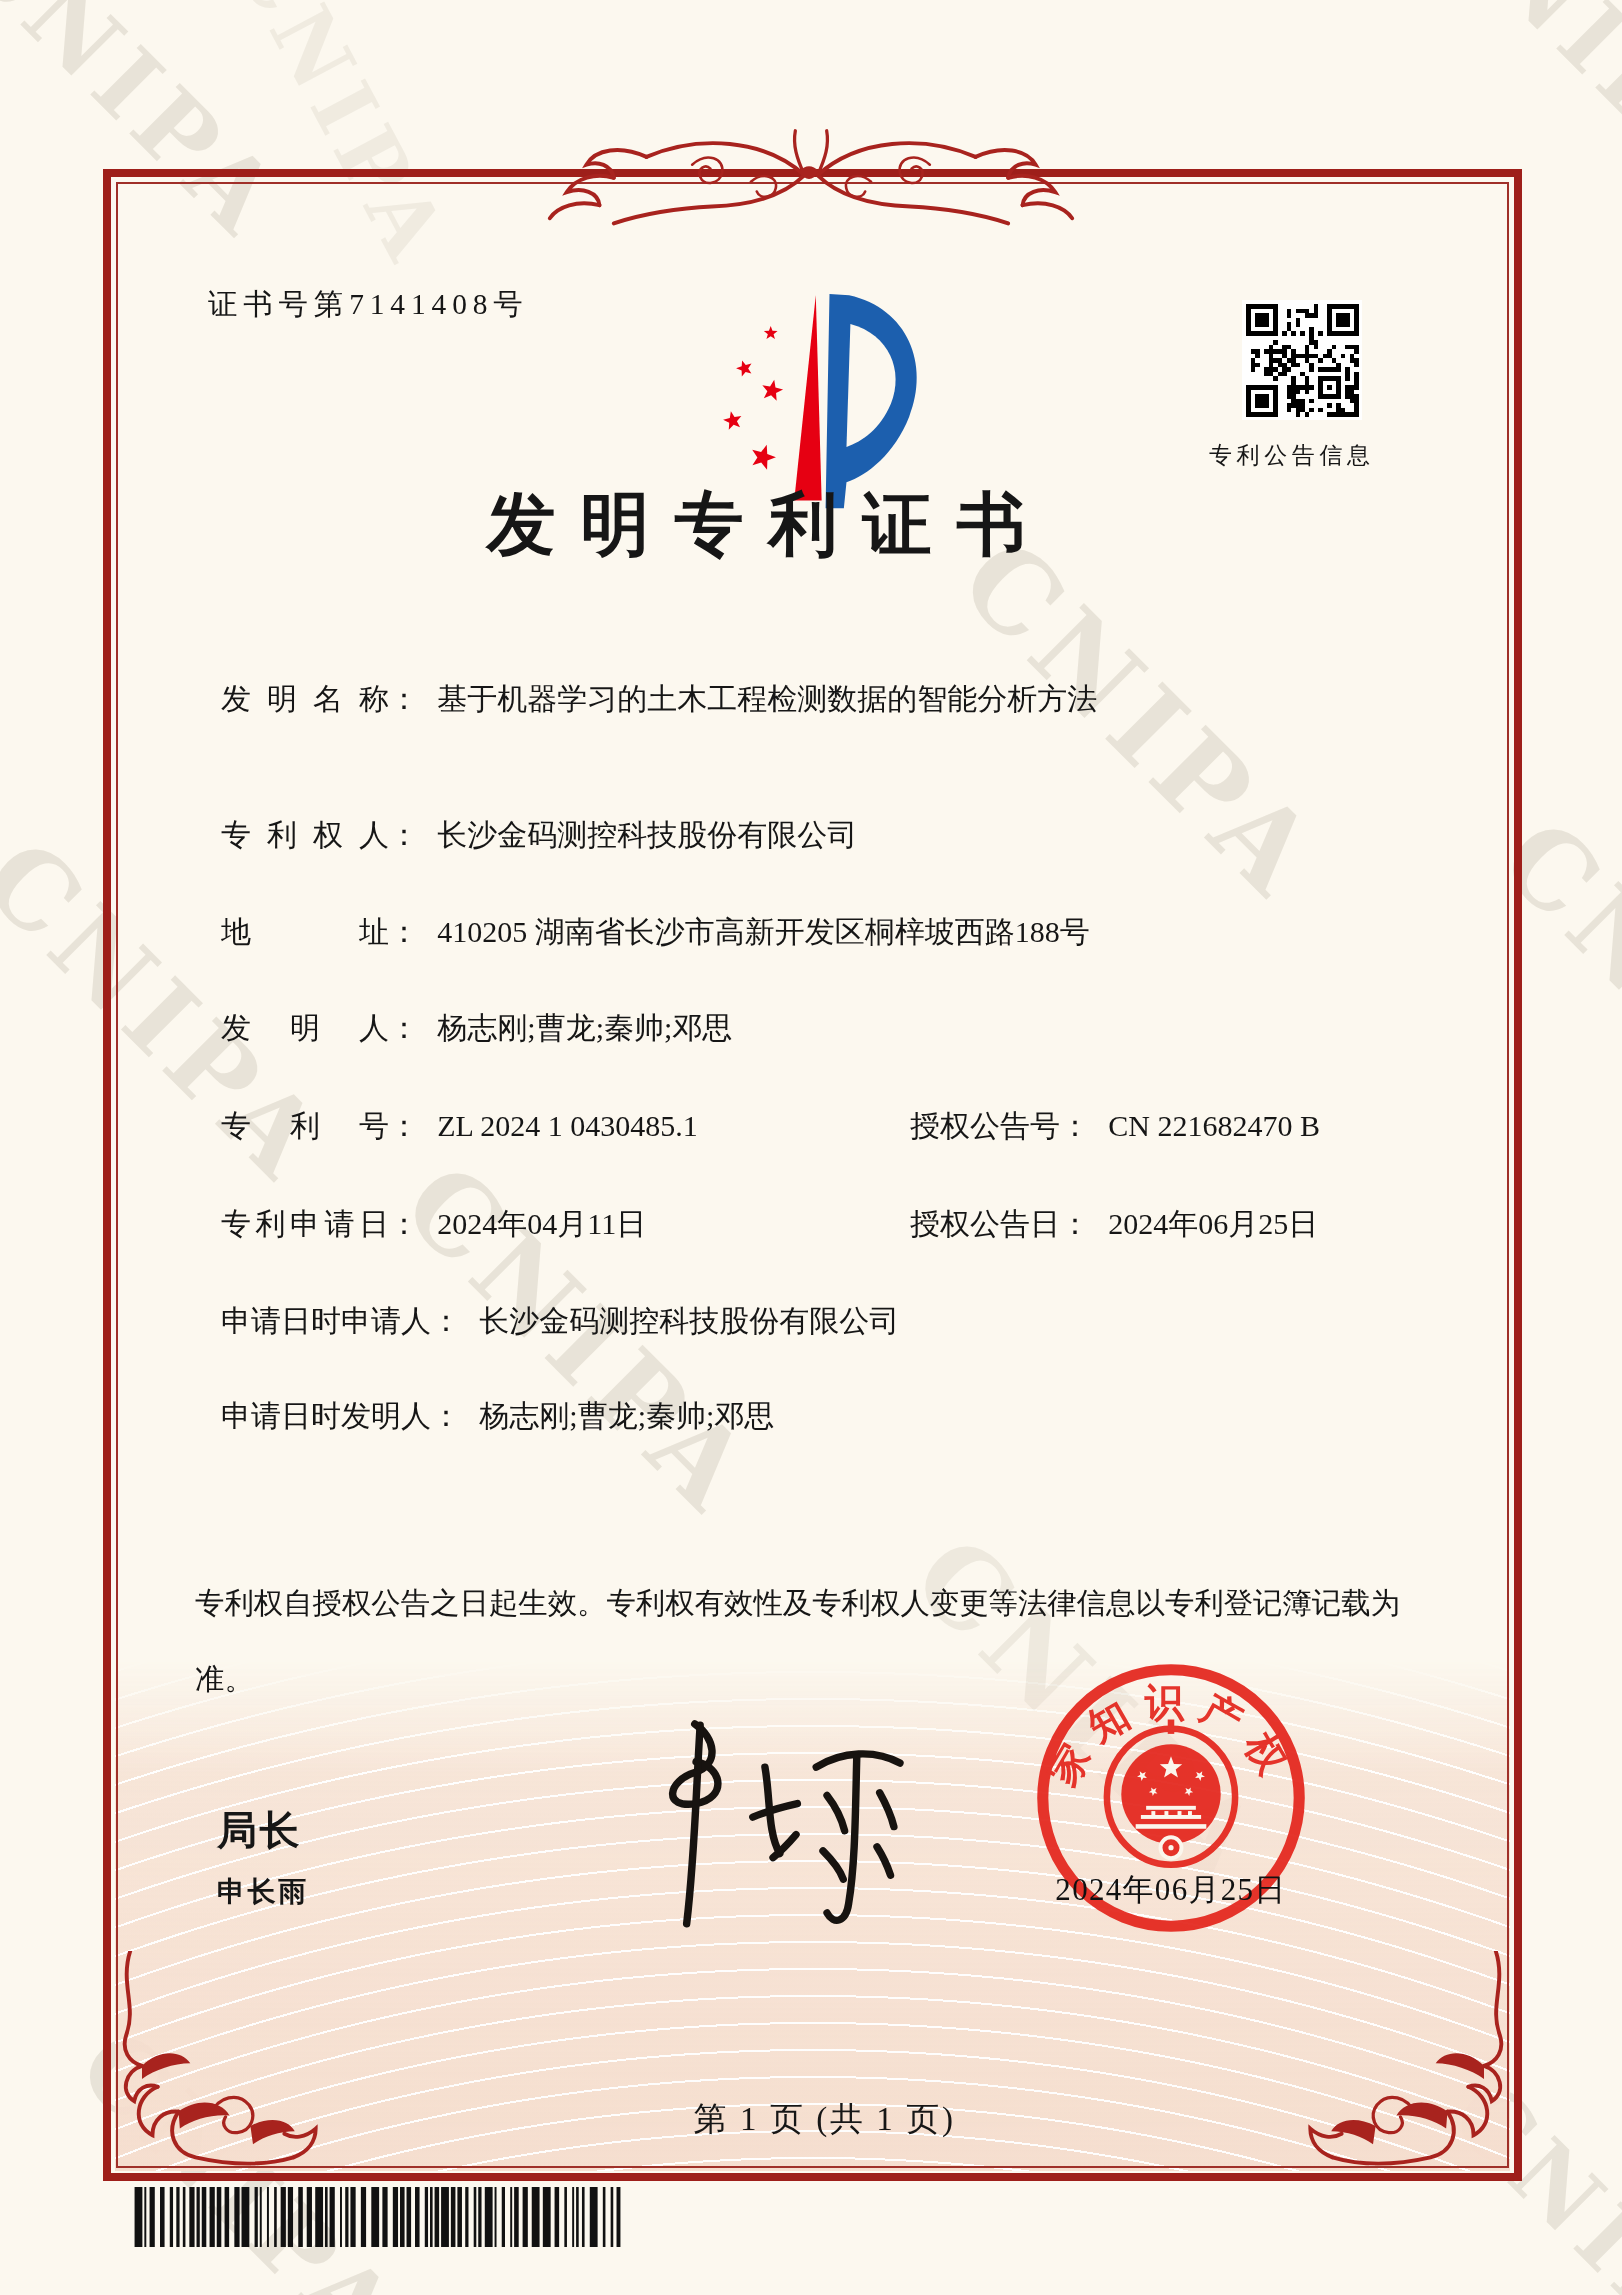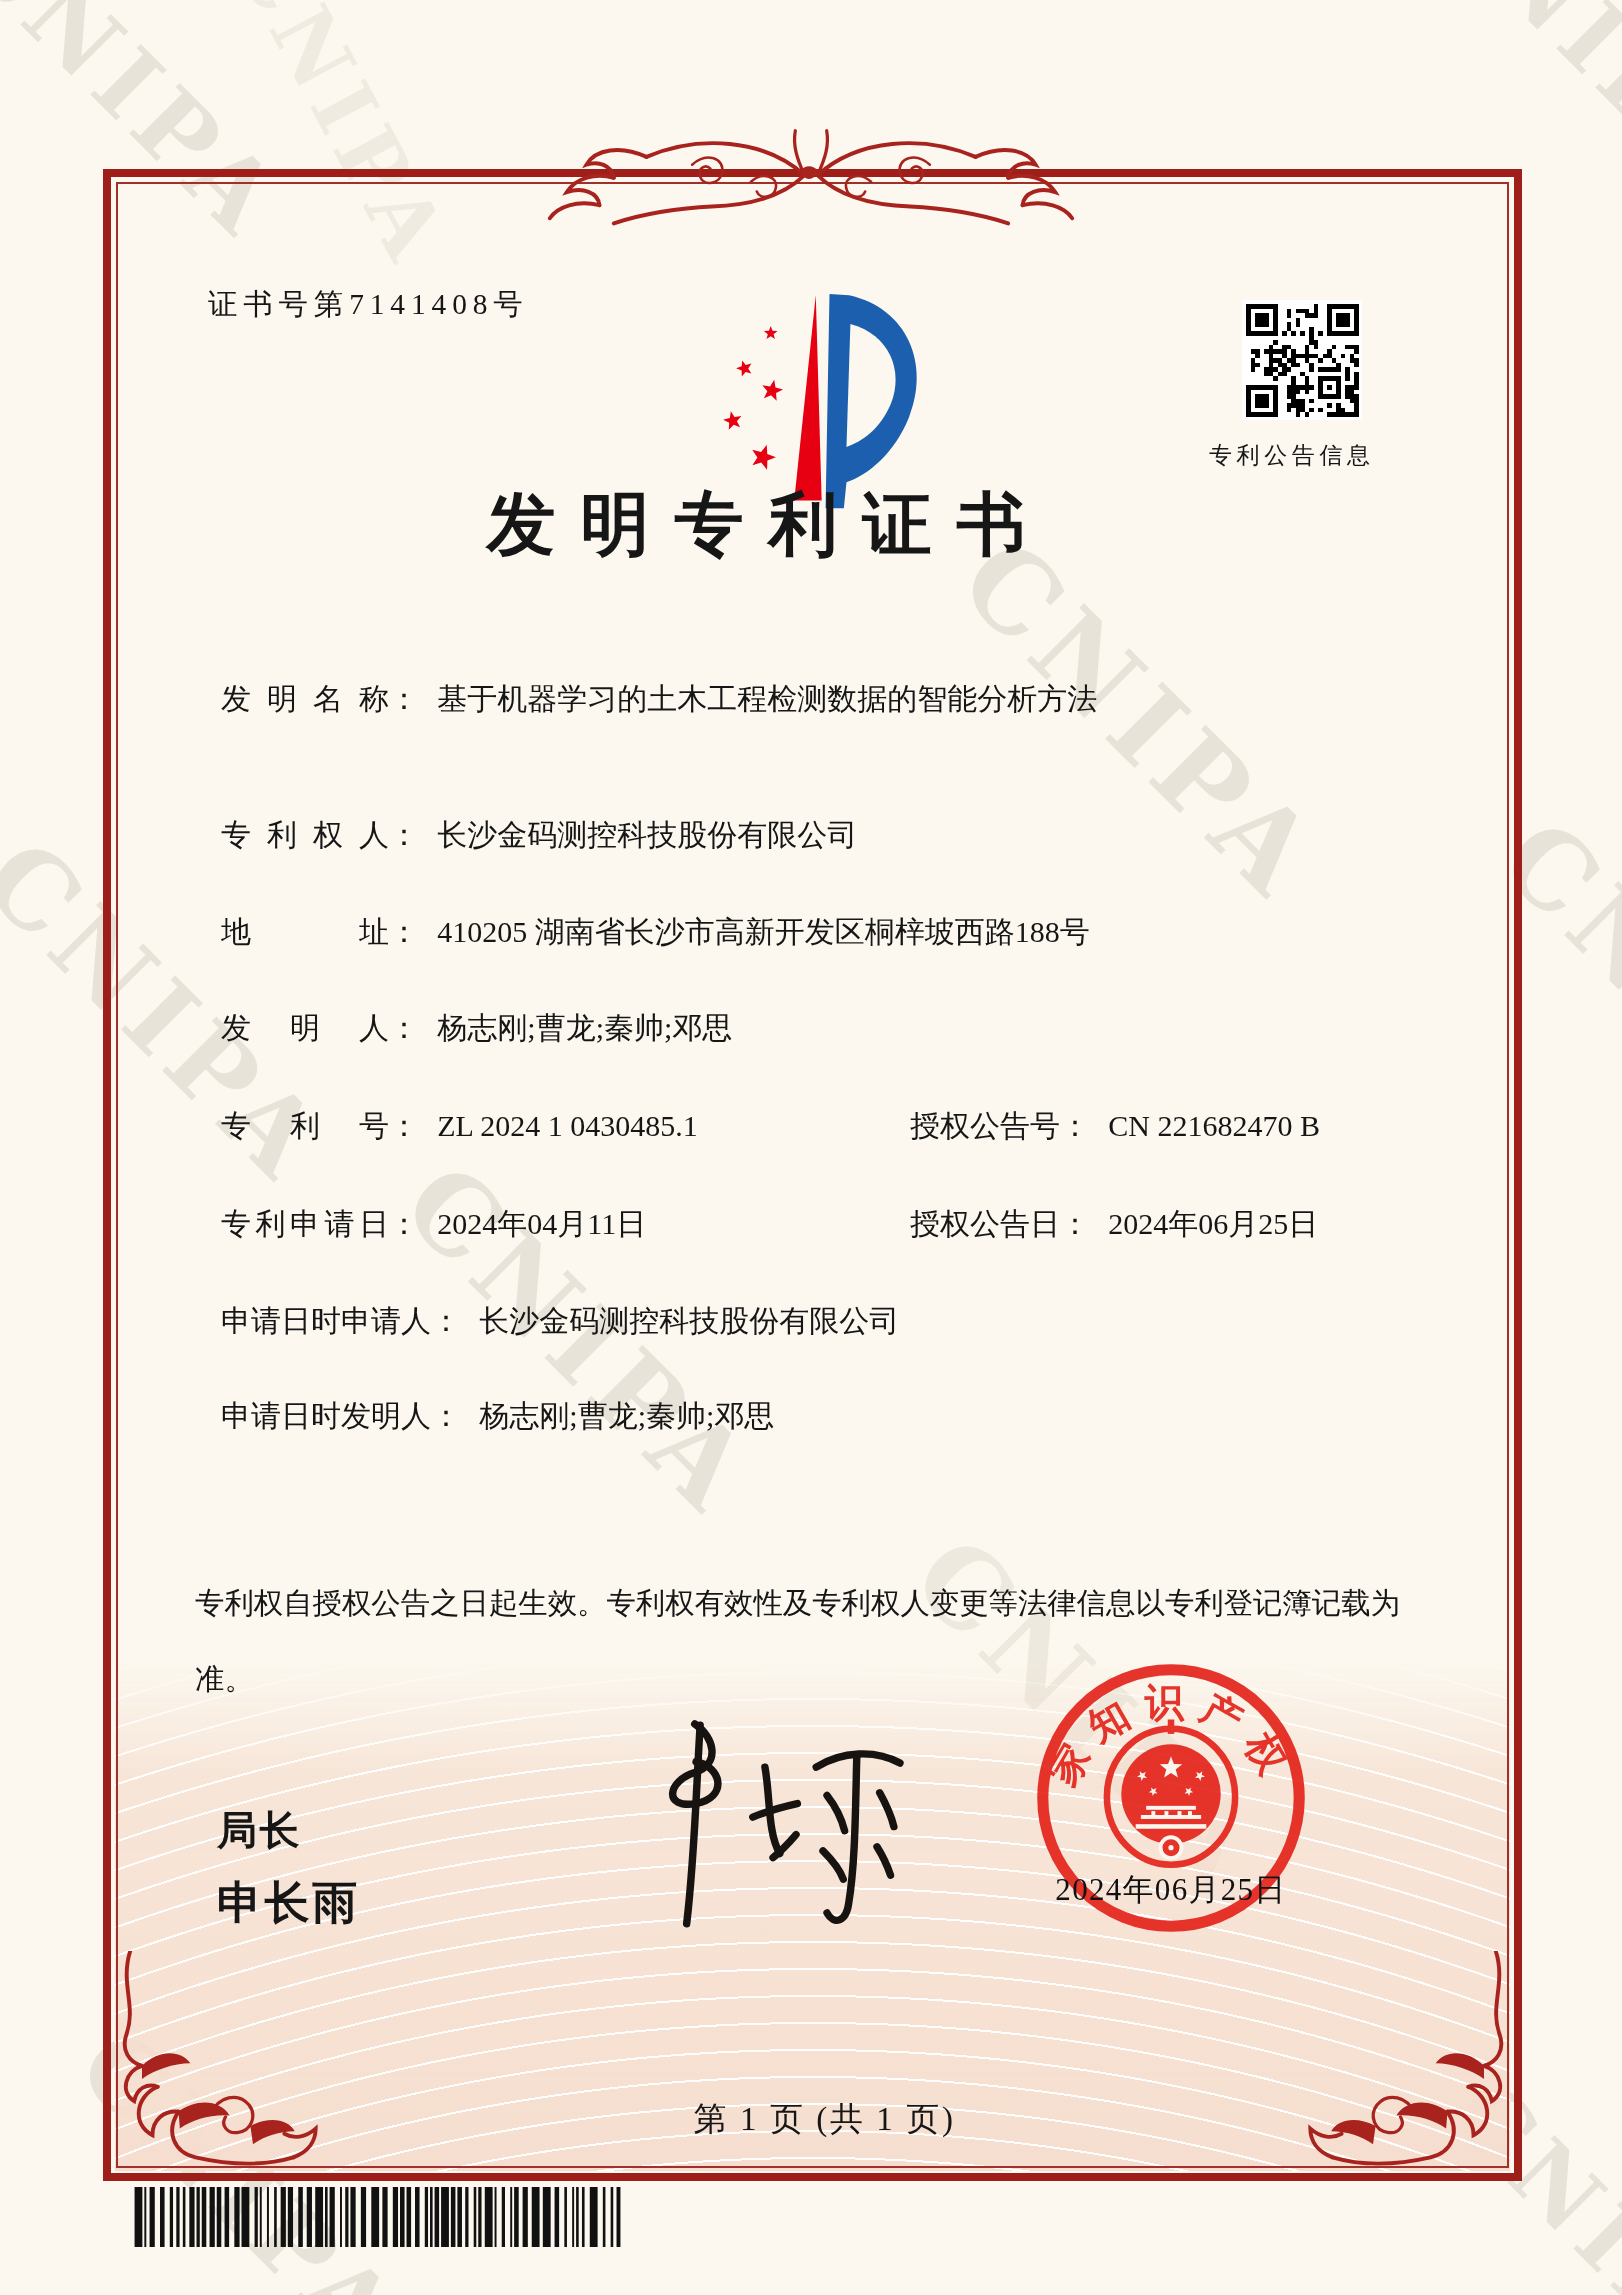--- a/index.html
+++ b/index.html
@@ -55,21 +55,21 @@
   .col2{position:absolute;font-size:30px;z-index:5;white-space:nowrap;left:910px;}
   .r0{top:679px;} .r1{top:815px;} .r2{top:912px;} .r3{top:1008px;}
   .r4{top:1106px;} .r5{top:1204px;} .r6{top:1301px;} .r7{top:1396px;}
   
   .statement{position:absolute;left:195px;width:1240px;top:1565px;font-size:29.4px;
              line-height:76px;z-index:5;}
   .statement .ind{text-indent:50px;}
   
   .signer-title{position:absolute;left:217px;top:1803px;font-size:40px;font-weight:bold;
      font-family:"Liberation Sans","DejaVu Sans",sans-serif;z-index:5;letter-spacing:2.6px;}
-  .signer-name{position:absolute;left:217px;top:1873px;font-size:45px;font-weight:bold;
+  .signer-name{position:absolute;left:217px;top:1873px;font-size:28px;font-weight:bold;
      font-family:Liberation Serif, serif;z-index:5;letter-spacing:2.6px;}
   .signature{position:absolute;left:592px;top:1701px;z-index:6;}
   .seal{position:absolute;left:1031px;top:1658px;z-index:5;}
   .seal-date{position:absolute;left:1031px;top:1869px;width:280px;text-align:center;
      font-size:31px;z-index:6;color:#111;letter-spacing:1.3px;}
   
   .page-footer{position:absolute;left:103px;width:1443px;top:2097px;text-align:center;
      font-size:33px;z-index:5;letter-spacing:2.6px;}
   .barcode{position:absolute;left:134px;top:2187px;z-index:5;}
   

